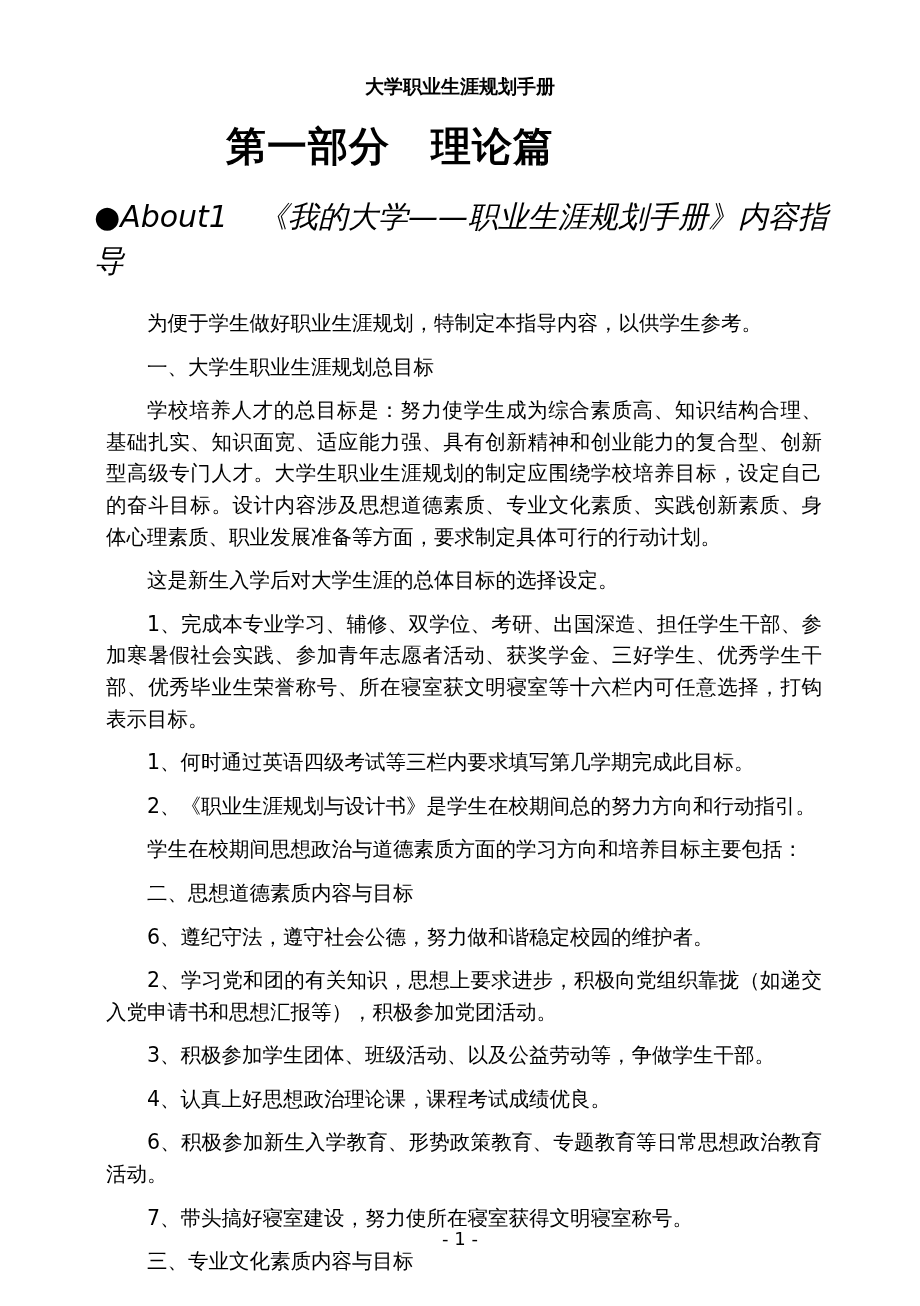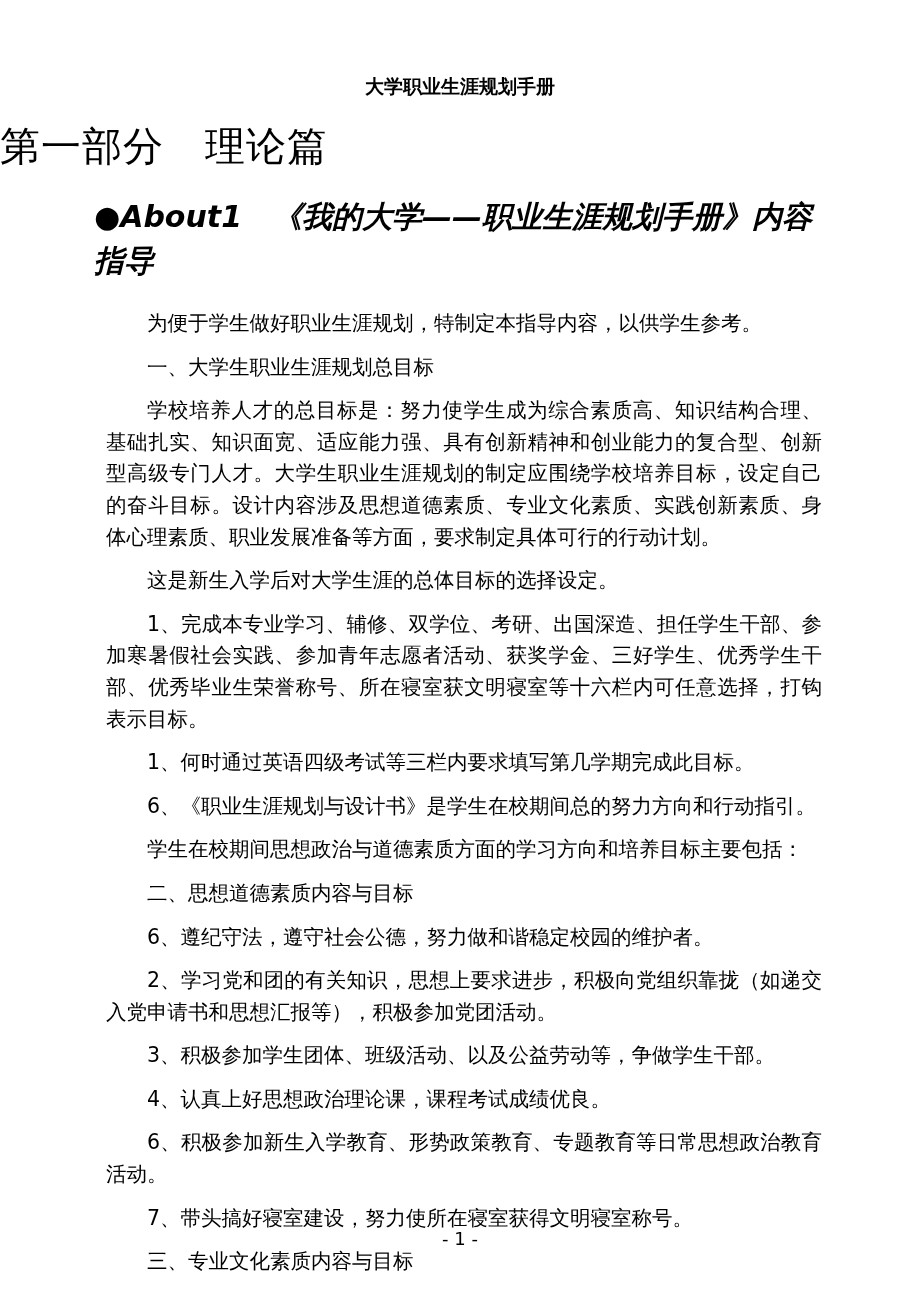--- a/index.html
+++ b/index.html
@@ -1,24 +1,24 @@
 <!DOCTYPE html>
 <html><head>
 <meta charset="utf-8">
 <style>
   html, body { margin: 0; padding: 0; background: #ffffff; }
   body { width: 920px; height: 1306px; position: relative; overflow: hidden;
          font-family: "DejaVu Sans", "Liberation Sans", sans-serif; color: #000; }
   .page { position: absolute; left: 0; top: 0; width: 920px; height: 1306px; }
   .header { position: absolute; top: 72px; left: 0; width: 920px; text-align: center;
             font-size: 19px; font-weight: bold; line-height: 28px; }
-  .part-title { position: absolute; top: 118px; left: 0; width: 780px; text-align: left;
-                font-size: 40px; line-height: 56px; font-weight: normal; letter-spacing: 1px; }
+  .part-title { position: absolute; top: 118px; left: 0; width: 780px; text-align: center;
+                font-size: 40px; line-height: 56px; font-weight: bold; letter-spacing: 1px; }
   .section-title { position: absolute; top: 195px; left: 94px; width: 740px;
-                   font-size: 30px; font-weight: bold; font-style: italic; line-height: 44px; }
+                   font-size: 30px; font-weight: normal; font-style: italic; line-height: 44px; }
   .body { position: absolute; top: 296px; left: 94px; width: 740px;
           font-size: 20.5px; line-height: 31.6px; }
   .p { margin: 12px; text-indent: 2em; text-align: justify; }
   .footer { position: absolute; top: 1226px; left: 0; width: 920px; text-align: center;
             font-size: 18px; line-height: 26px; }
 </style>
 </head>
 <body>
 
 <div class="page">
@@ -26,21 +26,21 @@
   <div class="part-title">第一部分　理论篇</div>
   <div class="section-title">●About1　《我的大学——职业生涯规划手册》内容指导</div>
 
   <div class="body">
     <p class="p">为便于学生做好职业生涯规划，特制定本指导内容，以供学生参考。</p>
     <p class="p">一、大学生职业生涯规划总目标</p>
     <p class="p">学校培养人才的总目标是：努力使学生成为综合素质高、知识结构合理、基础扎实、知识面宽、适应能力强、具有创新精神和创业能力的复合型、创新型高级专门人才。大学生职业生涯规划的制定应围绕学校培养目标，设定自己的奋斗目标。设计内容涉及思想道德素质、专业文化素质、实践创新素质、身体心理素质、职业发展准备等方面，要求制定具体可行的行动计划。</p>
     <p class="p">这是新生入学后对大学生涯的总体目标的选择设定。</p>
     <p class="p">1、完成本专业学习、辅修、双学位、考研、出国深造、担任学生干部、参加寒暑假社会实践、参加青年志愿者活动、获奖学金、三好学生、优秀学生干部、优秀毕业生荣誉称号、所在寝室获文明寝室等十六栏内可任意选择，打钩表示目标。</p>
     <p class="p">1、何时通过英语四级考试等三栏内要求填写第几学期完成此目标。</p>
-    <p class="p">6、《职业生涯规划与设计书》是学生在校期间总的努力方向和行动指引。</p>
+    <p class="p">2、《职业生涯规划与设计书》是学生在校期间总的努力方向和行动指引。</p>
     <p class="p">学生在校期间思想政治与道德素质方面的学习方向和培养目标主要包括：</p>
     <p class="p">二、思想道德素质内容与目标</p>
     <p class="p">6、遵纪守法，遵守社会公德，努力做和谐稳定校园的维护者。</p>
     <p class="p">2、学习党和团的有关知识，思想上要求进步，积极向党组织靠拢（如递交入党申请书和思想汇报等），积极参加党团活动。</p>
     <p class="p">3、积极参加学生团体、班级活动、以及公益劳动等，争做学生干部。</p>
     <p class="p">4、认真上好思想政治理论课，课程考试成绩优良。</p>
     <p class="p">6、积极参加新生入学教育、形势政策教育、专题教育等日常思想政治教育活动。</p>
     <p class="p">7、带头搞好寝室建设，努力使所在寝室获得文明寝室称号。</p>
     <p class="p">三、专业文化素质内容与目标</p>
   </div>

